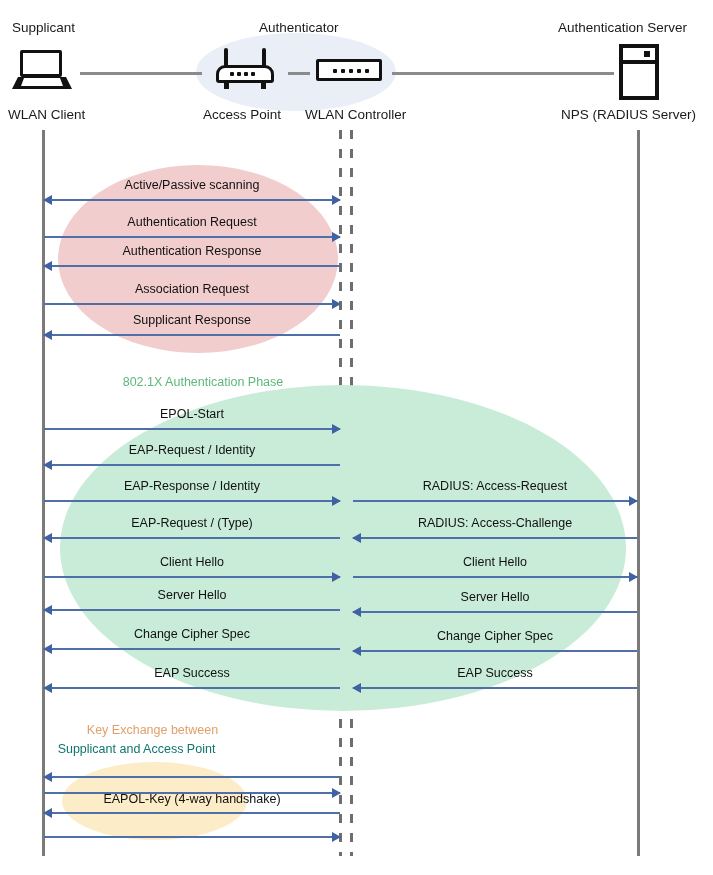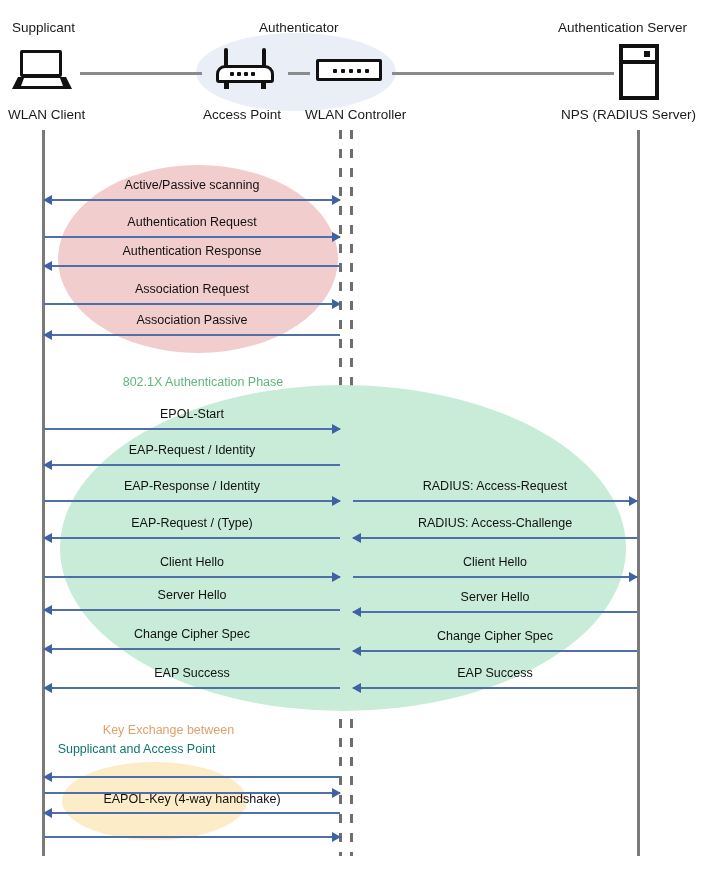--- a/index.html
+++ b/index.html
@@ -176,21 +176,21 @@
       <div class="ah"></div>
   </div>
 
   <div class="msg right" style="left:44px;top:303px;width:296px;">
     <div class="lbl">Association Request</div>
     <div class="ln"></div>
       <div class="ah"></div>
   </div>
 
   <div class="msg left" style="left:44px;top:334px;width:296px;">
-    <div class="lbl">Association Passive</div>
+    <div class="lbl">Supplicant Response</div>
     <div class="ln"></div>
       <div class="ah"></div>
   </div>
 
   <div class="blob green" style="left:60px;top:385px;width:566px;height:326px;"></div>
   <div class="phase-title" style="left:58px;top:373px;width:290px;color:#5cb87a;">802.1X Authentication Phase</div>
 
   <div class="msg right" style="left:44px;top:428px;width:296px;">
     <div class="lbl">EPOL-Start</div>
     <div class="ln"></div>
@@ -263,21 +263,21 @@
     <div class="ln"></div>
       <div class="ah"></div>
   </div>
   <div class="msg left" style="left:353px;top:687px;width:284px;">
     <div class="lbl">EAP Success</div>
     <div class="ln"></div>
       <div class="ah"></div>
   </div>
 
   <div class="blob orange" style="left:62px;top:762px;width:185px;height:78px;"></div>
-  <div class="phase-title" style="left:76px;top:721px;width:185px;color:#e0a06a;">Key Exchange between</div>
+  <div class="phase-title" style="left:60px;top:721px;width:185px;color:#e0a06a;">Key Exchange between</div>
   <div class="phase-title" style="left:44px;top:740px;width:185px;color:#0f766e;">Supplicant and Access Point</div>
 
   <div class="msg left" style="left:44px;top:776px;width:296px;">
     <div class="lbl"></div>
     <div class="ln"></div>
       <div class="ah"></div>
   </div>
   <div class="msg right" style="left:44px;top:792px;width:296px;">
     <div class="lbl"></div>
     <div class="ln"></div>

